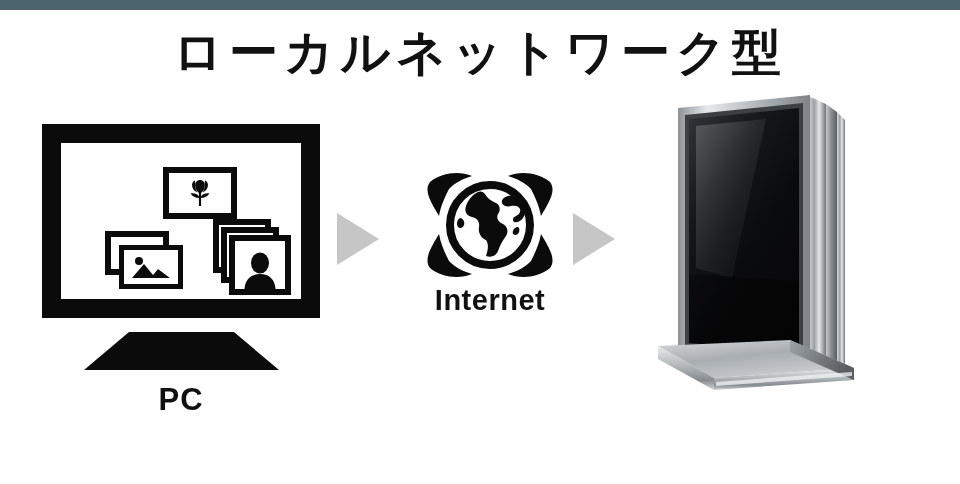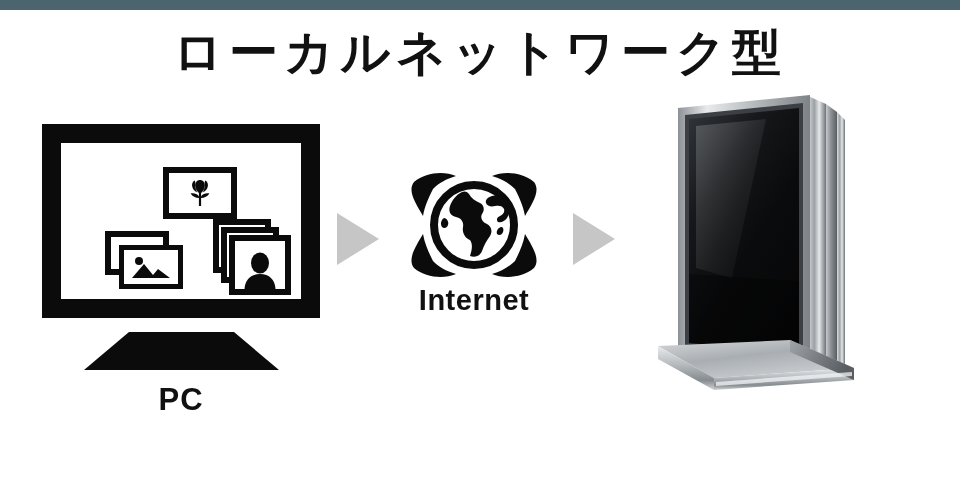--- a/index.html
+++ b/index.html
@@ -127,21 +127,21 @@
     position: absolute;
     width: 0; height: 0;
     border-top: 26px solid transparent;
     border-bottom: 26px solid transparent;
     border-left: 42px solid #c6c6c6;
   }
   #arrow-1 { left: 337px; top: 213px; }
   #arrow-2 { left: 573px; top: 213px; }
   
   #internet-group {
-    position: absolute; left: 394px; top: 170px;
+    position: absolute; left: 410px; top: 170px;
     width: 160px; height: 160px;
   }
   #globe-icon {
     position: absolute; left: 14px; top: 0;
     width: 132px; height: 110px;
   }
   #internet-label {
     position: absolute; left: 0; top: 114px;
     width: 160px;
     text-align: center;

